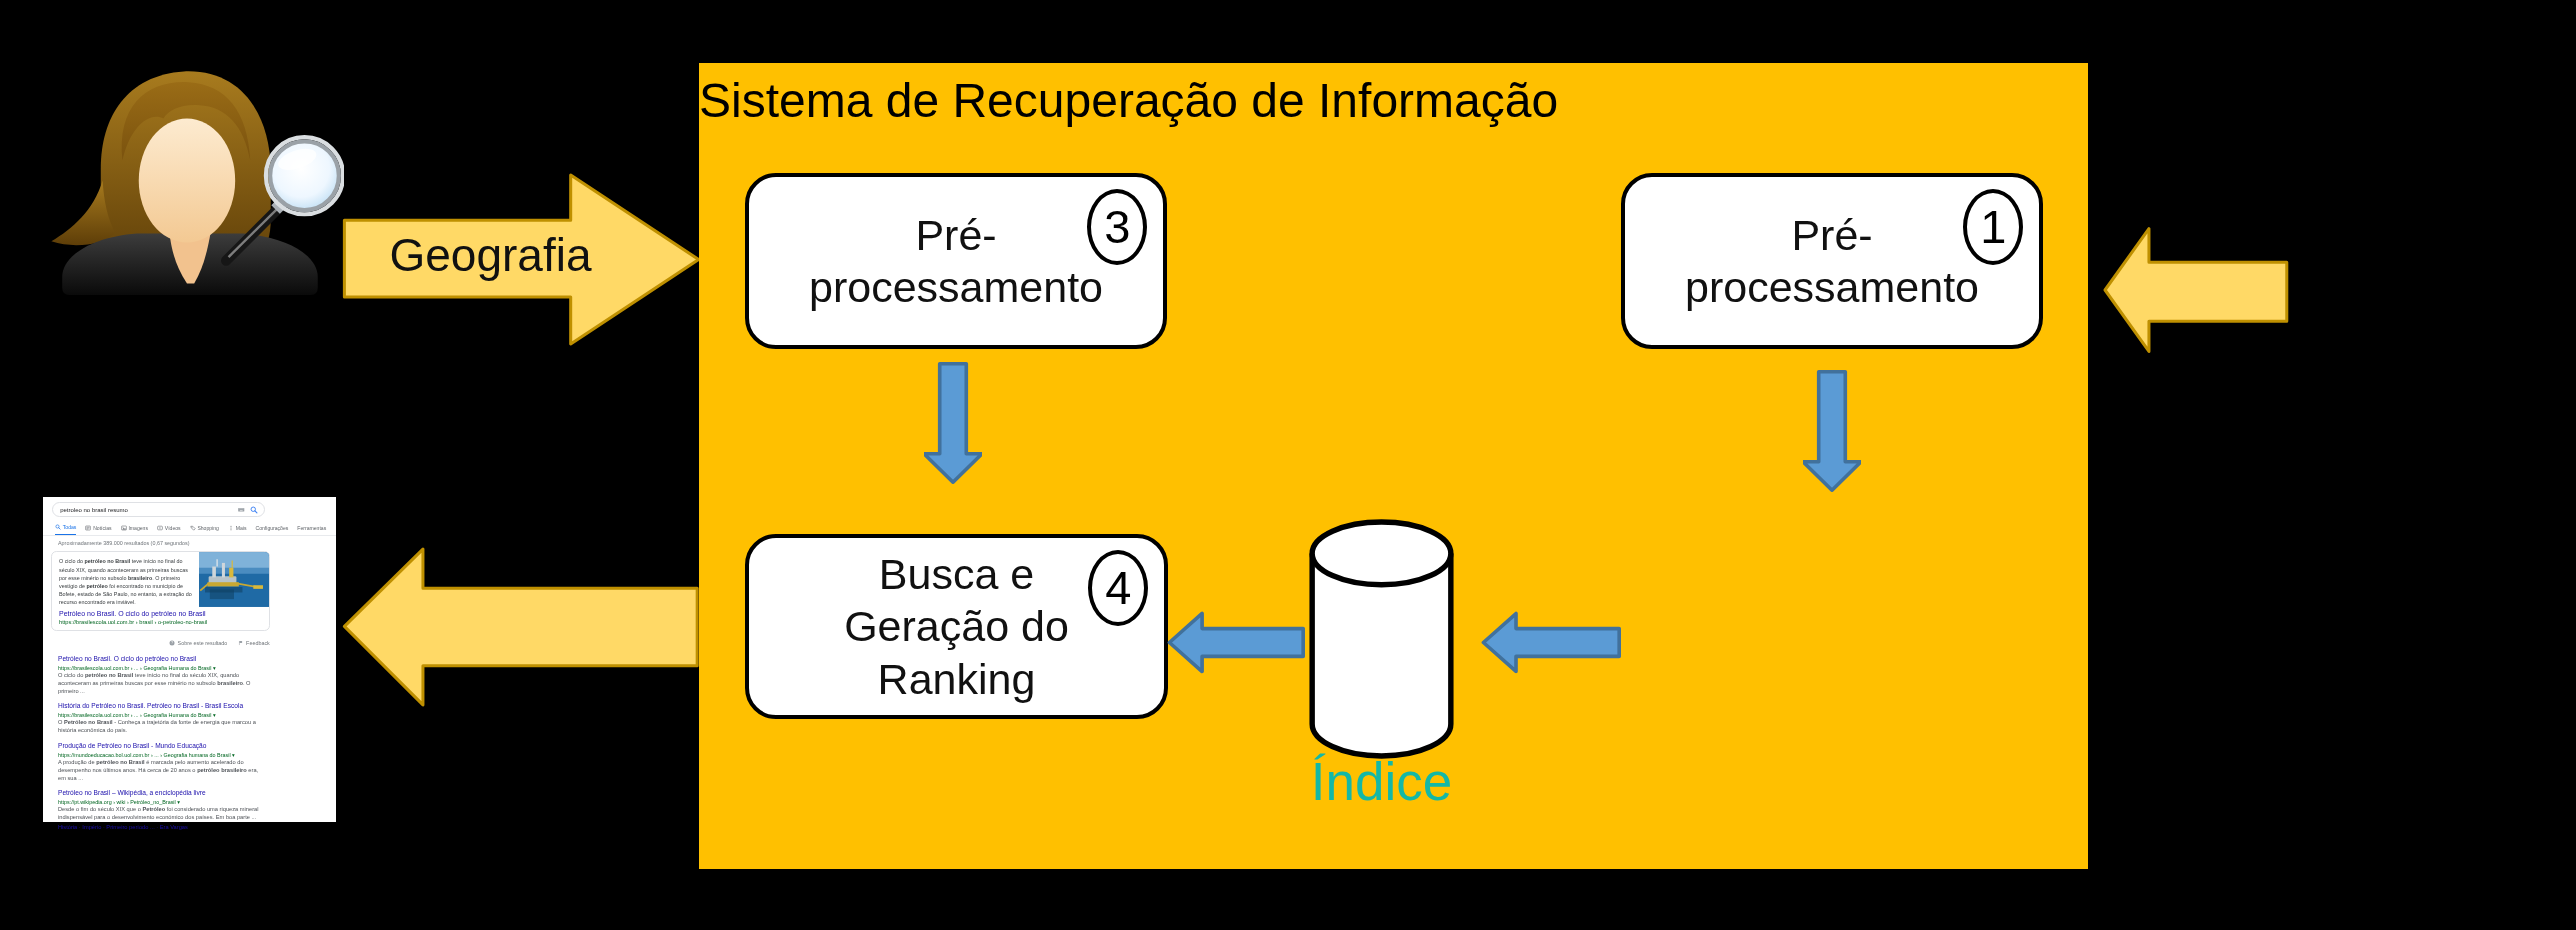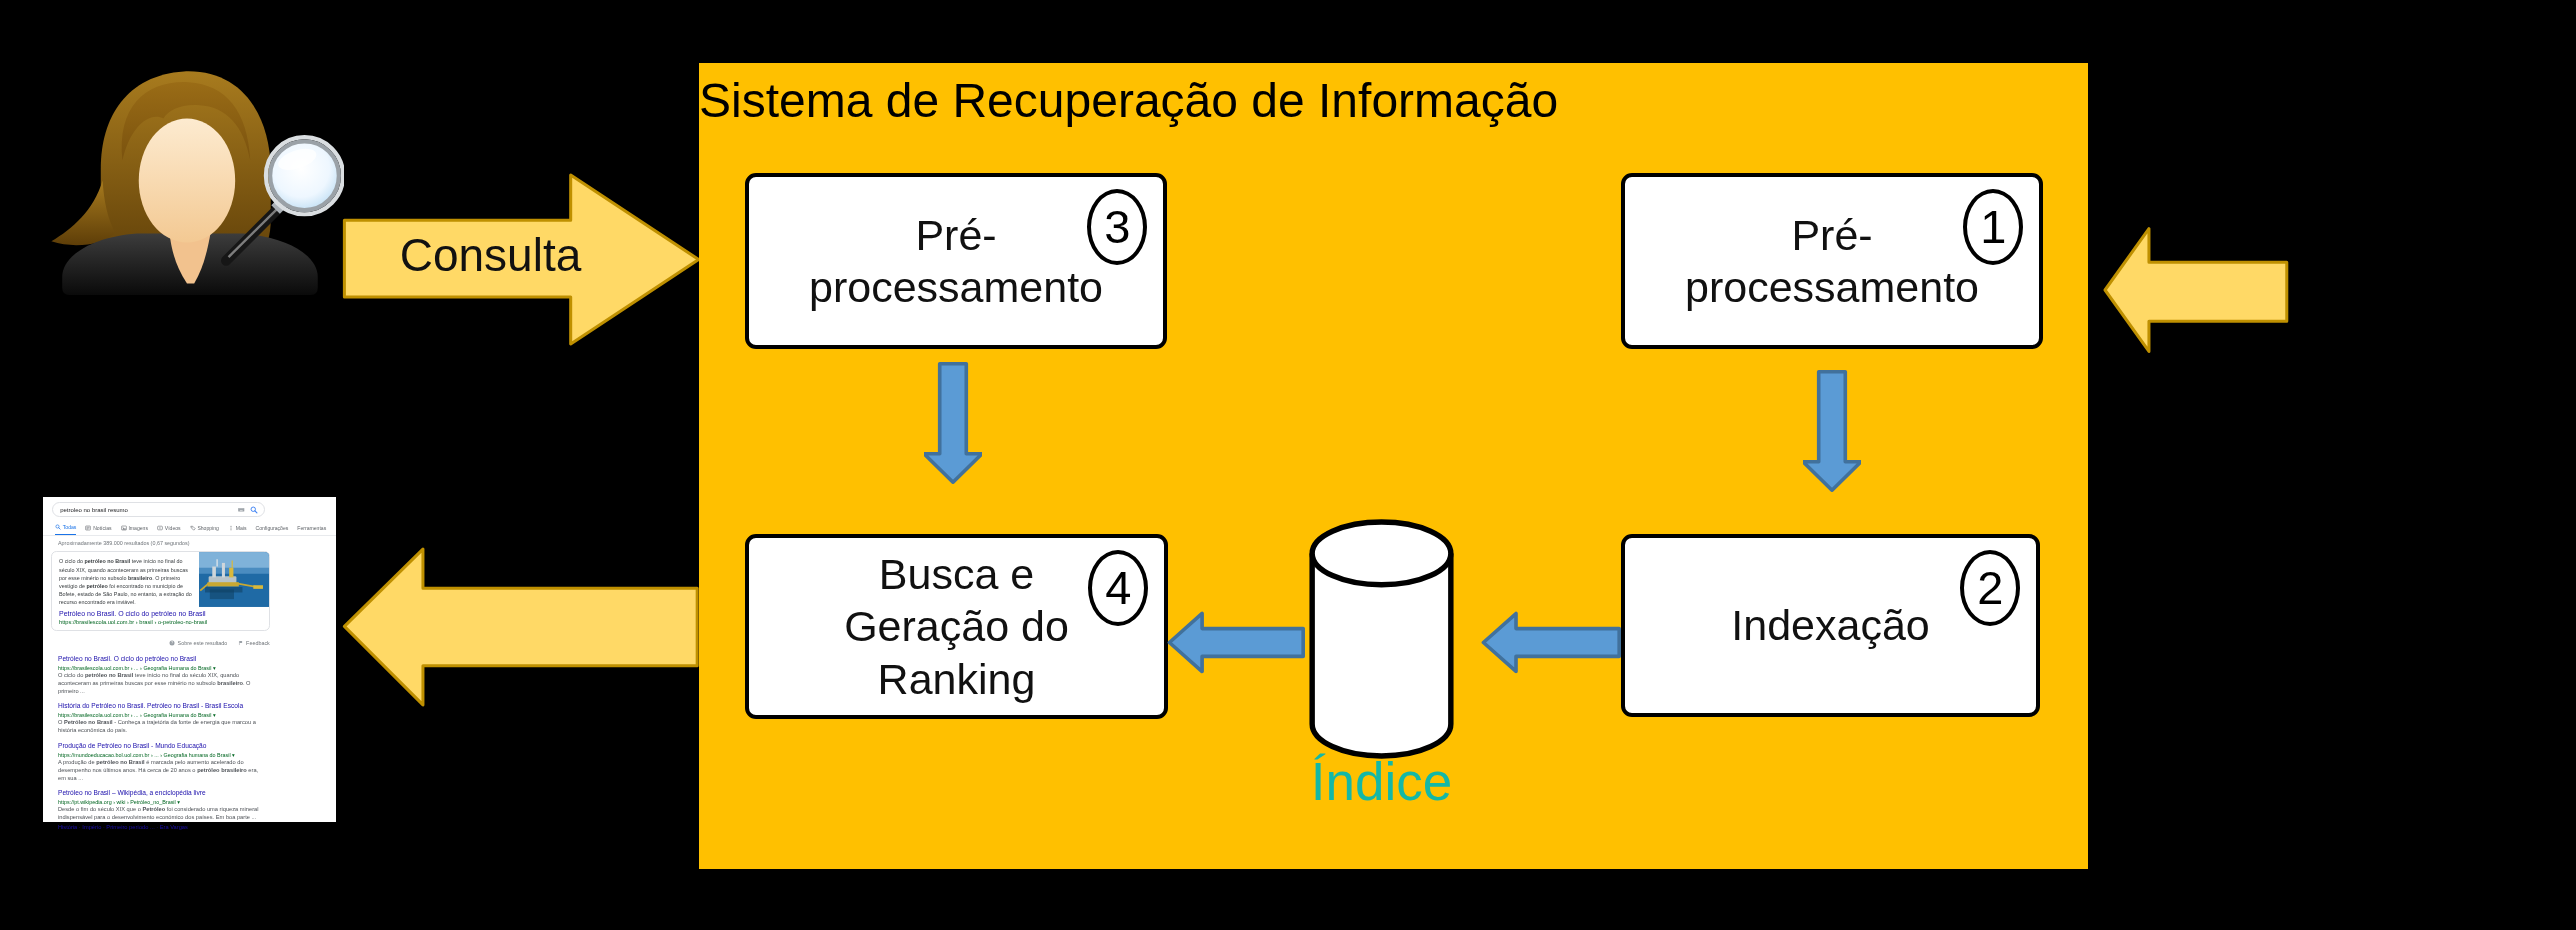--- a/index.html
+++ b/index.html
@@ -8,21 +8,21 @@
   }
   *{box-sizing:border-box;margin:0;padding:0}
   html,body{background:#000}
   body{width:2576px;height:931px;font-family:"Liberation Sans","DejaVu Sans",sans-serif}
   #stage{position:relative;width:2576px;height:931px;background:#000;overflow:hidden}
 
   
   #system{position:absolute;left:699px;top:63px;width:1389px;height:806px;background:var(--sys-bg)}
   #sys-title{position:absolute;left:0;right:0;top:9.7px;text-align:left;font-size:48px;color:#000}
 
-  .wbox{position:absolute;background:#fff;border:4.8px solid #000;border-radius:11px;
+  .wbox{position:absolute;background:#fff;border:4.8px solid #000;border-radius:31px;
         display:flex;align-items:center;justify-content:center;text-align:center;
         font-size:43px;line-height:1.22;color:#111;white-space:pre-line}
   #box-q-pre{left:745px;top:173px;width:422px;height:176px}
   #box-d-pre{left:1621px;top:173px;width:422px;height:176px}
   #box-busca{left:745px;top:534px;width:423px;height:185px}
   #box-index{left:1621px;top:534px;width:419px;height:183px}
   .num{position:absolute;top:12px;right:15.7px;width:60px;height:76px;border:4.2px solid #000;
        border-radius:50%;display:flex;align-items:center;justify-content:center;font-size:47px;color:#000}
 
   .abs{position:absolute}
@@ -105,21 +105,21 @@
       <line x1="382" y1="233" x2="396" y2="219" stroke="#aab0b6" stroke-width="20"></line>
       <circle cx="430" cy="177" r="64" fill="none" stroke="#dadee1" stroke-width="7"></circle>
       <circle cx="430" cy="177" r="57" fill="url(#gGlass)" stroke="#9aa1a7" stroke-width="7"></circle>
       <ellipse cx="418" cy="150" rx="33" ry="15" fill="#ffffff" opacity="0.75" transform="rotate(-18 418 150)"></ellipse>
     </g>
   </svg>
 
   <svg class="abs" style="left:340px;top:172px" width="360" height="175" viewBox="0 0 596 290">
     <polygon points="7,80 382,80 382,5 594,145 382,285 382,207 7,207" style="fill:var(--ar-fill);stroke:var(--ar-line)" stroke-width="5" stroke-linejoin="round"></polygon>
   </svg>
-  <div class="big-arrow-label" style="left:376px;top:232px;width:229px;height:45px">Consulta</div>
+  <div class="big-arrow-label" style="left:376px;top:232px;width:229px;height:45px">Geografia</div>
 
   <svg class="abs" style="left:342px;top:546px" width="357" height="162" viewBox="0 0 591 268">
     <polygon points="4,133 134,5 134,70 588,70 588,198 134,198 134,263" style="fill:var(--ar-fill);stroke:var(--ar-line)" stroke-width="5" stroke-linejoin="round"></polygon>
   </svg>
 
   <svg class="abs" style="left:2103px;top:225px" width="187" height="130" viewBox="0 0 310 216">
     <polygon points="3,108 76,6 76,62 305,62 305,160 76,160 76,210" style="fill:var(--ar-fill);stroke:var(--ar-line)" stroke-width="5" stroke-linejoin="round"></polygon>
   </svg>
 
   <div id="system">
@@ -134,24 +134,20 @@
   <div class="wbox" id="box-d-pre">
     <span>Pré-
 processamento</span>
     <span class="num">1</span>
   </div>
   <div class="wbox" id="box-busca">
     <span>Busca e
 Geração do
 Ranking</span>
     <span class="num">4</span>
-  </div>
-  <div class="wbox" id="box-index">
-    <span>Indexação</span>
-    <span class="num">2</span>
   </div>
 
   <svg class="abs" style="left:924px;top:362px" width="58" height="122" viewBox="0 0 96 202">
     <polygon points="26,3 70,3 70,152 96,152 48,199 0,152 26,152" style="fill:var(--fl-fill);stroke:var(--fl-line)" stroke-width="6" stroke-linejoin="round"></polygon>
   </svg>
   <svg class="abs" style="left:1803px;top:370px" width="58" height="122" viewBox="0 0 96 202">
     <polygon points="26,3 70,3 70,152 96,152 48,199 0,152 26,152" style="fill:var(--fl-fill);stroke:var(--fl-line)" stroke-width="6" stroke-linejoin="round"></polygon>
   </svg>
   <svg class="abs" style="left:1167px;top:611px" width="138" height="63" viewBox="0 0 228 104">
     <polygon points="4,52 58,4 58,29 225,29 225,75 58,75 58,100" style="fill:var(--fl-fill);stroke:var(--fl-line)" stroke-width="6" stroke-linejoin="round"></polygon>

